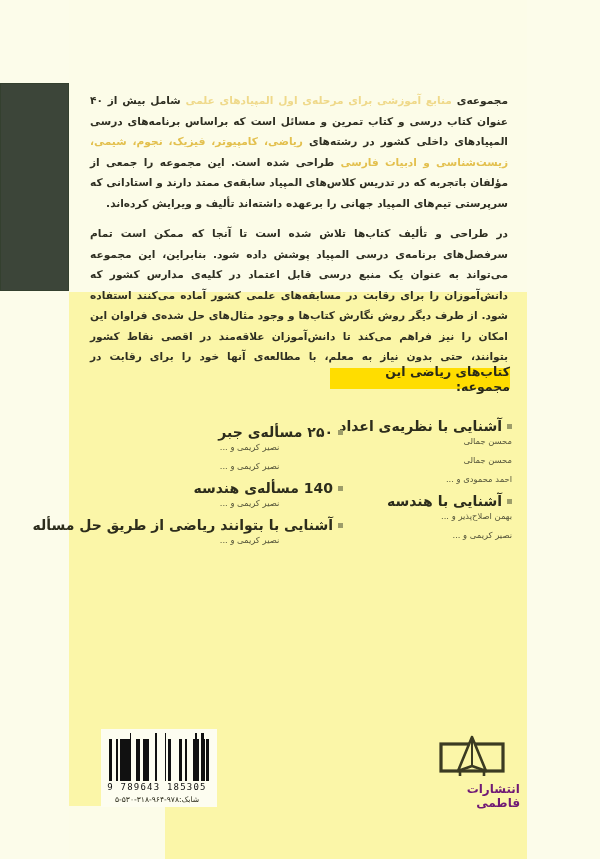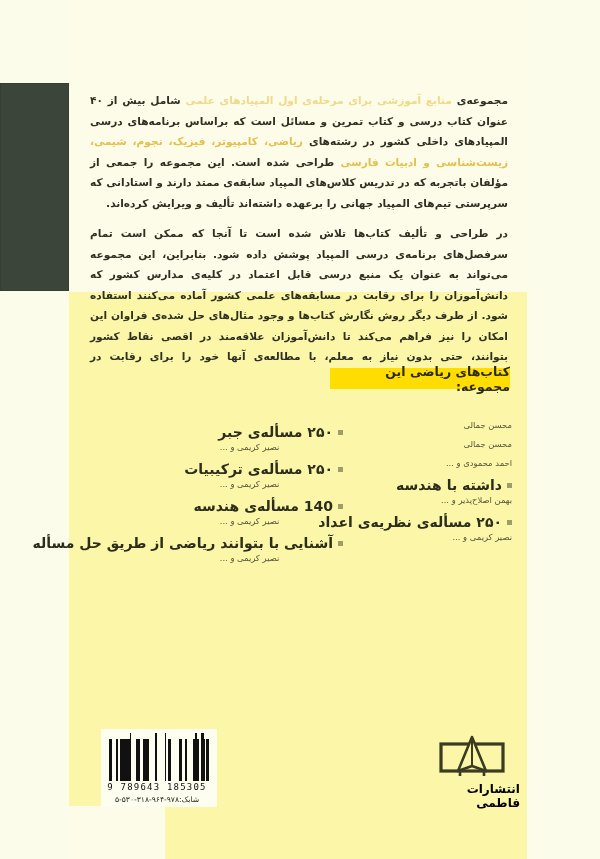--- a/index.html
+++ b/index.html
@@ -122,21 +122,21 @@
     text-align:center;font-size:7.6px;color:#2c2c1c;direction:rtl;
   }
 
   
   #publisher{
     position:absolute;left:424px;top:735px;width:96px;
     display:flex;flex-direction:column;align-items:center;
   }
   #logo-mark{width:68px;height:44px;}
   #pub-name{
-    margin-top:3px;font-size:12px;font-weight:bold;color:#000000;
+    margin-top:3px;font-size:12px;font-weight:bold;color:#701a75;
     direction:rtl;letter-spacing:0.5px;
   }
 </style>
 </head>
 <body>
 
 <div id="page">
 
   <div id="cover"></div>
   <div id="yellow-panel"></div>
@@ -147,57 +147,53 @@
     <p><span>مجموعه‌ی </span><span class="hl-lite">منابع آموزشی برای مرحله‌ی اول المپیادهای علمی</span><span> شامل بیش از ۴۰ عنوان کتاب درسی و کتاب تمرین و مسائل است که براساس برنامه‌های درسی المپیادهای داخلی کشور در رشته‌های </span><span class="hl-gold">ریاضی، کامپیوتر، فیزیک، نجوم، شیمی، زیست‌شناسی و ادبیات فارسی</span><span> طراحی شده است. این مجموعه را جمعی از مؤلفان باتجربه که در تدریس کلاس‌های المپیاد سابقه‌ی ممتد دارند و استادانی که سرپرستی تیم‌های المپیاد جهانی را برعهده داشته‌اند تألیف و ویرایش کرده‌اند.</span></p>
     <p>در طراحی و تألیف کتاب‌ها تلاش شده است تا آنجا که ممکن است تمام سرفصل‌های برنامه‌ی درسی المپیاد پوشش داده شود. بنابراین، این مجموعه می‌تواند به عنوان یک منبع درسی قابل اعتماد در کلیه‌ی مدارس کشور که دانش‌آموزان را برای رقابت در مسابقه‌های علمی کشور آماده می‌کنند استفاده شود. از طرف دیگر روش نگارش کتاب‌ها و وجود مثال‌های حل شده‌ی فراوان این امکان را نیز فراهم می‌کند تا دانش‌آموزان علاقه‌مند در اقصی نقاط کشور بتوانند، حتی بدون نیاز به معلم، با مطالعه‌ی آنها خود را برای رقابت در المپیادهای علمی آماده کنند.</p>
   </div>
 
   <div id="banner">
     <span class="banner-text">کتاب‌های ریاضی این مجموعه:</span>
   </div>
 
   <div class="col" id="col-right">
     <div class="book-item">
+      <div class="book-title">
+        <span class="bullet"></span>
+        <span>آشنایی با نظریه‌ی اعداد</span>
+      </div>
       <div class="book-author">محسن جمالی</div>
     </div>
     <div class="book-item">
       <div class="book-author">محسن جمالی</div>
     </div>
     <div class="book-item">
       <div class="book-author">احمد محمودی و ...</div>
     </div>
     <div class="book-item">
       <div class="book-title">
         <span class="bullet"></span>
-        <span>داشته با هندسه</span>
+        <span>آشنایی با هندسه</span>
       </div>
       <div class="book-author">بهمن اصلاح‌پذیر و ...</div>
     </div>
     <div class="book-item">
-      <div class="book-title">
-        <span class="bullet"></span>
-        <span>۲۵۰ مسأله‌ی نظریه‌ی اعداد</span>
-      </div>
       <div class="book-author">نصیر کریمی و ...</div>
     </div>
   </div>
 
   <div class="col" id="col-left">
     <div class="book-item">
       <div class="book-title">
         <span class="bullet"></span>
         <span>۲۵۰ مسأله‌ی جبر</span>
       </div>
       <div class="book-author">نصیر کریمی و ...</div>
     </div>
     <div class="book-item">
-      <div class="book-title">
-        <span class="bullet"></span>
-        <span>۲۵۰ مسأله‌ی ترکیبیات</span>
-      </div>
       <div class="book-author">نصیر کریمی و ...</div>
     </div>
     <div class="book-item">
       <div class="book-title">
         <span class="bullet"></span>
         <span>140 مسأله‌ی هندسه</span>
       </div>
       <div class="book-author">نصیر کریمی و ...</div>
     </div>
     <div class="book-item">

